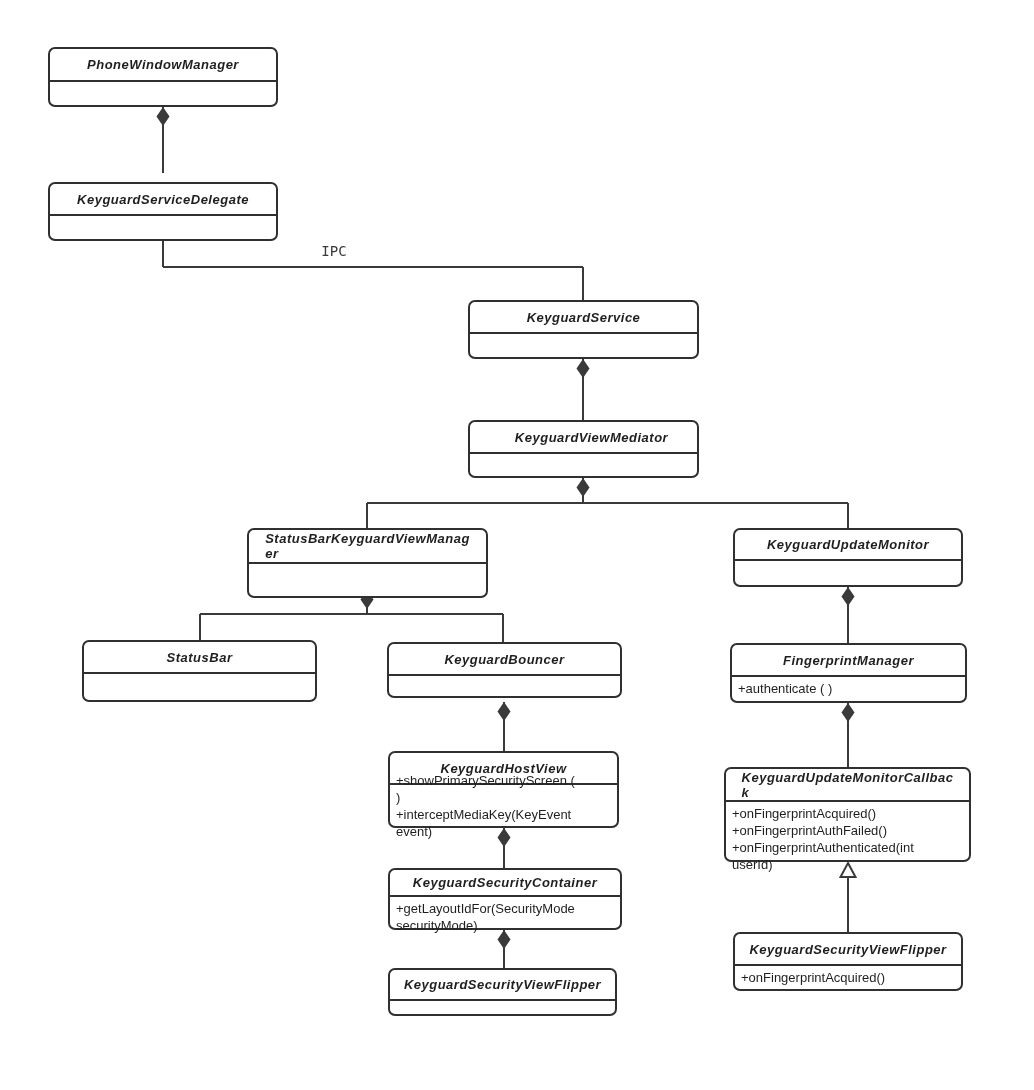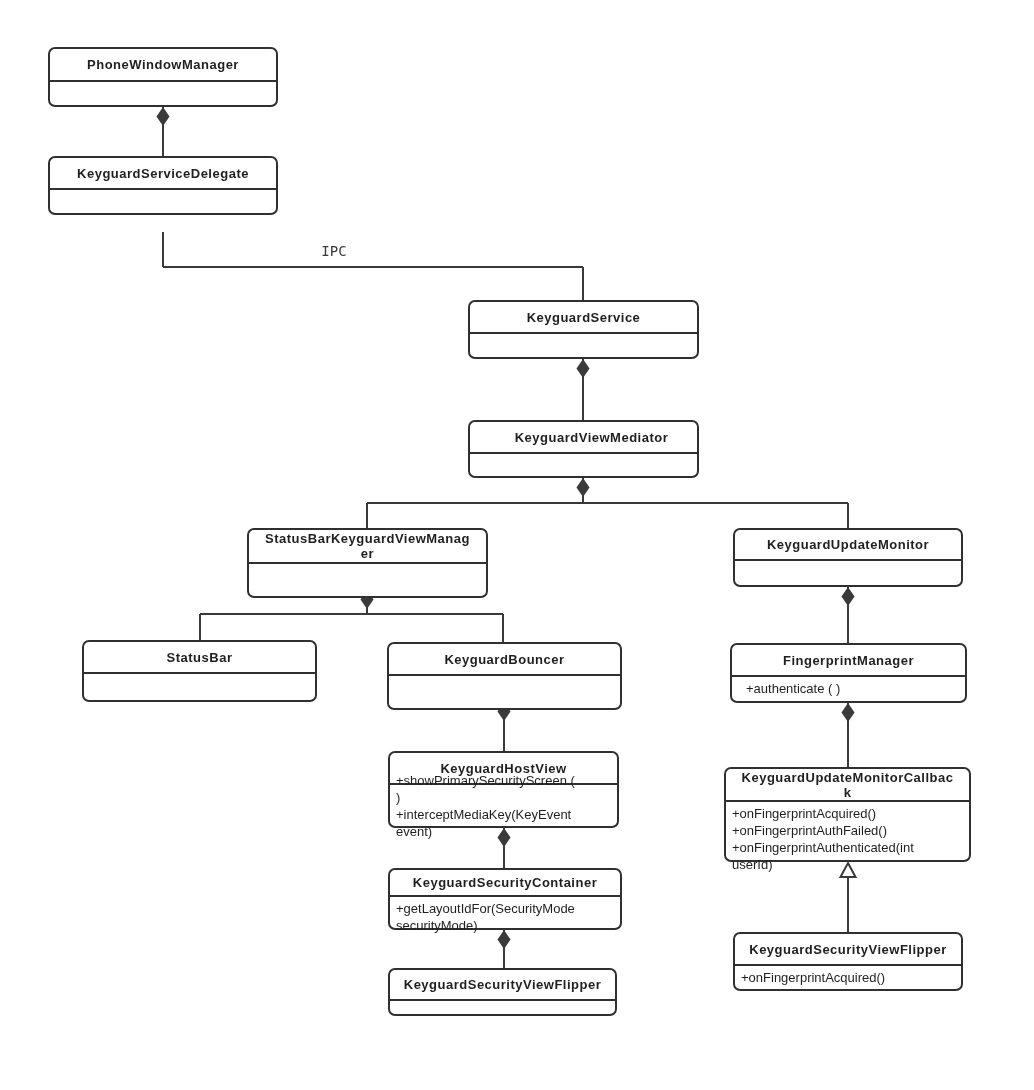--- a/index.html
+++ b/index.html
@@ -31,27 +31,28 @@
     overflow: visible;
   }
   .uml-title {
     position: absolute;
     left: 0;
     right: 0;
     top: 0;
     display: flex;
     align-items: center;
     justify-content: center;
-    text-align: center;
+    text-align: left;
     font-weight: bold;
     font-size: 13px;
     line-height: 15px;
     letter-spacing: 0.5px;
     color: #1f1f1f;
     white-space: pre-line;
+    font-style: italic;
   }
   .uml-divider {
     position: absolute;
     left: 0;
     right: 0;
     height: 0;
     border-top: 2px solid #303030;
   }
   .uml-body {
     position: absolute;
@@ -124,21 +125,21 @@
       </g>
       <g>
         <line x1="848" y1="877" x2="848" y2="932" stroke="#3a3a3a" stroke-width="2"></line>
         <path d="M 848 863 L 855.5 877 L 840.5 877 Z" fill="#ffffff" stroke="#3a3a3a" stroke-width="2"></path>
       </g>
     </svg>
 <div class="uml-node" style="left: 48px; top: 47px; width: 230px; height: 60px; border-color: rgb(48, 48, 48);">
       <div class="uml-title" style="height: 31px; color: rgb(31, 31, 31);">PhoneWindowManager</div>
       <div class="uml-divider" style="top: 31px; border-top-color: rgb(48, 48, 48);"></div>
     </div>
-    <div class="uml-node" style="left: 48px; top: 156px; width: 230px; height: 59px; border-color: rgb(48, 48, 48);">
+    <div class="uml-node" style="left: 48px; top: 182px; width: 230px; height: 59px; border-color: rgb(48, 48, 48);">
       <div class="uml-title" style="height: 30px; color: rgb(31, 31, 31);">KeyguardServiceDelegate</div>
       <div class="uml-divider" style="top: 30px; border-top-color: rgb(48, 48, 48);"></div>
     </div>
     <div class="uml-node" style="left: 468px; top: 300px; width: 231px; height: 59px; border-color: rgb(48, 48, 48);">
       <div class="uml-title" style="height: 30px; color: rgb(31, 31, 31);">KeyguardService</div>
       <div class="uml-divider" style="top: 30px; border-top-color: rgb(48, 48, 48);"></div>
     </div>
     <div class="uml-node" style="left: 468px; top: 420px; width: 231px; height: 58px; border-color: rgb(48, 48, 48);">
       <div class="uml-title" style="height: 30px; color: rgb(31, 31, 31); margin-left: 16px;">KeyguardViewMediator</div>
       <div class="uml-divider" style="top: 30px; border-top-color: rgb(48, 48, 48);"></div>
@@ -149,28 +150,28 @@
       <div class="uml-divider" style="top: 32px; border-top-color: rgb(48, 48, 48);"></div>
     </div>
     <div class="uml-node" style="left: 82px; top: 640px; width: 235px; height: 62px; border-color: rgb(48, 48, 48);">
       <div class="uml-title" style="height: 30px; color: rgb(31, 31, 31);">StatusBar</div>
       <div class="uml-divider" style="top: 30px; border-top-color: rgb(48, 48, 48);"></div>
     </div>
     <div class="uml-node" style="left: 733px; top: 528px; width: 230px; height: 59px; border-color: rgb(48, 48, 48);">
       <div class="uml-title" style="height: 29px; color: rgb(31, 31, 31);">KeyguardUpdateMonitor</div>
       <div class="uml-divider" style="top: 29px; border-top-color: rgb(48, 48, 48);"></div>
     </div>
-    <div class="uml-node" style="left: 387px; top: 642px; width: 235px; height: 68px; border-color: rgb(48, 48, 48);">
+    <div class="uml-node" style="left: 387px; top: 642px; width: 235px; height: 56px; border-color: rgb(48, 48, 48);">
       <div class="uml-title" style="height: 30px; color: rgb(31, 31, 31);">KeyguardBouncer</div>
       <div class="uml-divider" style="top: 30px; border-top-color: rgb(48, 48, 48);"></div>
     </div>
     <div class="uml-node" style="left: 730px; top: 643px; width: 237px; height: 60px; border-color: rgb(48, 48, 48);">
       <div class="uml-title" style="height: 30px; color: rgb(31, 31, 31);">FingerprintManager</div>
       <div class="uml-divider" style="top: 30px; border-top-color: rgb(48, 48, 48);"></div>
-      <div class="uml-body" style="top: 35px; color: rgb(31, 31, 31); margin-left: 8px;">+authenticate ( )</div>
+      <div class="uml-body" style="top: 35px; color: rgb(31, 31, 31);">+authenticate ( )</div>
     </div>
     <div class="uml-node" style="left: 388px; top: 751px; width: 231px; height: 77px; border-color: rgb(48, 48, 48);">
       <div class="uml-title" style="height: 30px; color: rgb(31, 31, 31);">KeyguardHostView</div>
       <div class="uml-divider" style="top: 30px; border-top-color: rgb(48, 48, 48);"></div>
       <div class="uml-body" style="top: 19px; color: rgb(31, 31, 31);">+showPrimarySecurityScreen (
 )
 +interceptMediaKey(KeyEvent
 event)</div>
     </div>
     <div class="uml-node" style="left: 724px; top: 767px; width: 247px; height: 95px; border-color: rgb(48, 48, 48);">

